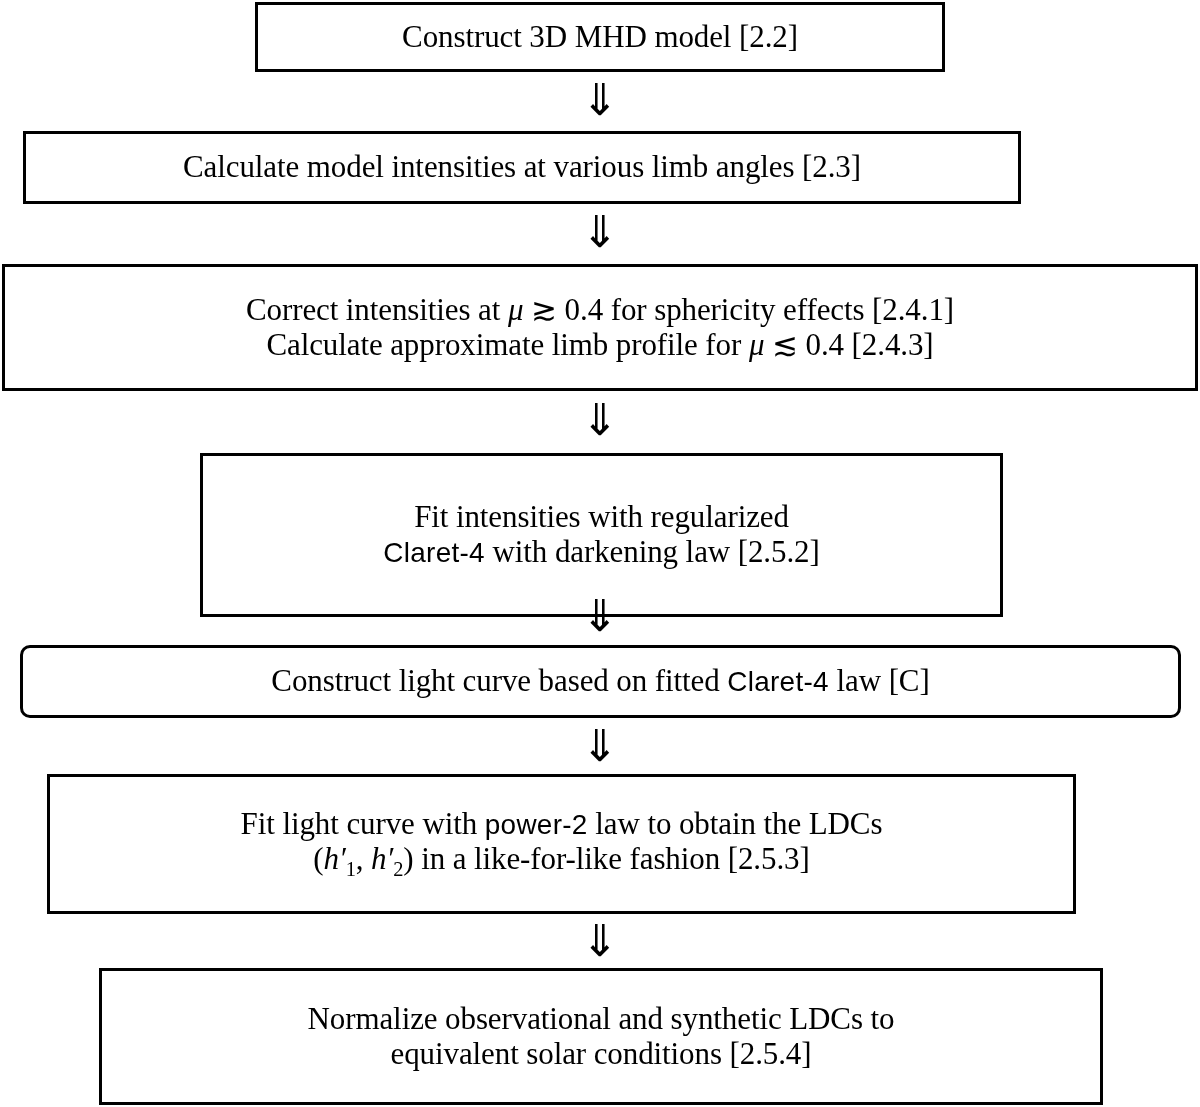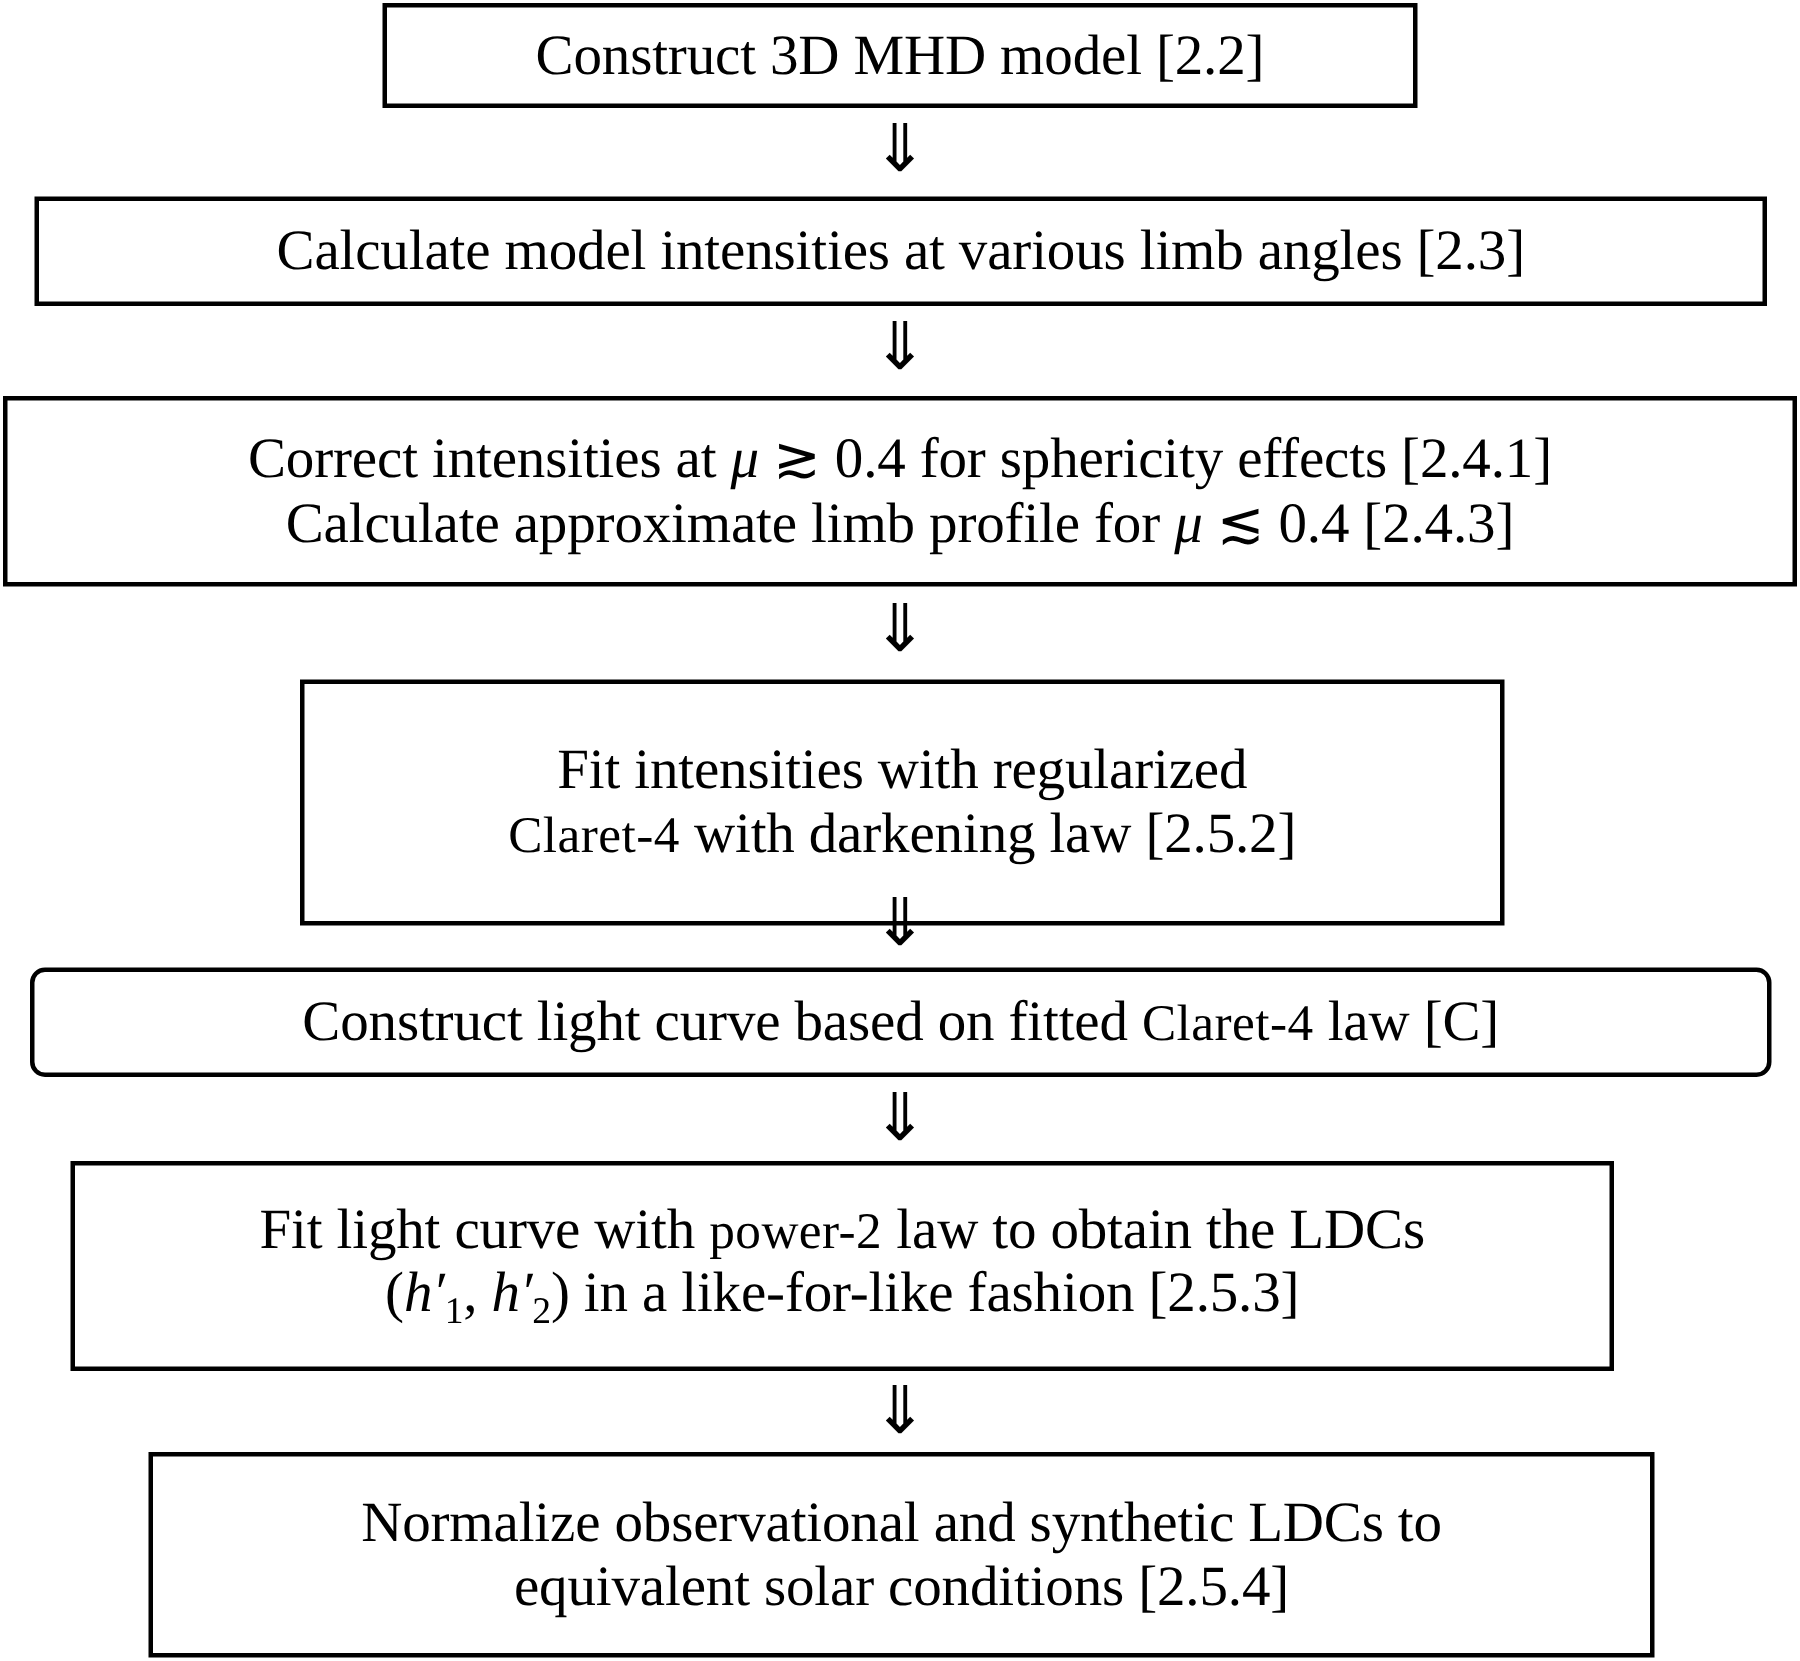--- a/index.html
+++ b/index.html
@@ -20,29 +20,29 @@
     position: absolute;
     box-sizing: border-box;
     border: 3px solid #000000;
     background: #ffffff;
     display: flex;
     flex-direction: column;
     align-items: center;
     justify-content: center;
     text-align: center;
     line-height: 1.12;
-    font-size: 38px;
+    font-size: 31px;
     letter-spacing: -0.1px;
   }
   .node .line {
     display: block;
     white-space: nowrap;
   }
   .mono {
-    font-family: Liberation Serif, serif;
+    font-family: Liberation Sans, sans-serif;
     font-size: 0.90em;
     letter-spacing: 0.3px;
   }
   .mi {
     font-style: italic;
     font-family: "Liberation Serif", "DejaVu Serif", serif;
   }
   .sub {
     font-size: 0.66em;
     vertical-align: -0.32em;
@@ -54,21 +54,21 @@
     line-height: 1;
     font-family: "DejaVu Sans", sans-serif;
     color: #000000;
     text-align: center;
     width: 60px;
     font-weight: 500;
   }
 
   
   #node-1 { left: 255px; top: 2px;   width: 690px;  height: 70px;  }
-  #node-2 { left: 23px;  top: 131px; width: 1155px; height: 73px;  }
+  #node-2 { left: 23px;  top: 131px; width: 998px; height: 73px;  }
   #node-3 { left: 2px;   top: 264px; width: 1196px; height: 127px; }
   #node-4 { left: 200px; top: 453px; width: 803px;  height: 164px; }
   #node-5 { left: 20px;  top: 645px; width: 1161px; height: 73px; border-radius: 10px;  }
   #node-6 { left: 47px;  top: 774px; width: 1029px; height: 140px; }
   #node-7 { left: 99px;  top: 968px; width: 1004px; height: 137px; }
 
   
   #arrow-1 { left: 570px; top: 78px;  }
   #arrow-2 { left: 570px; top: 210px; }
   #arrow-3 { left: 570px; top: 398px; }

